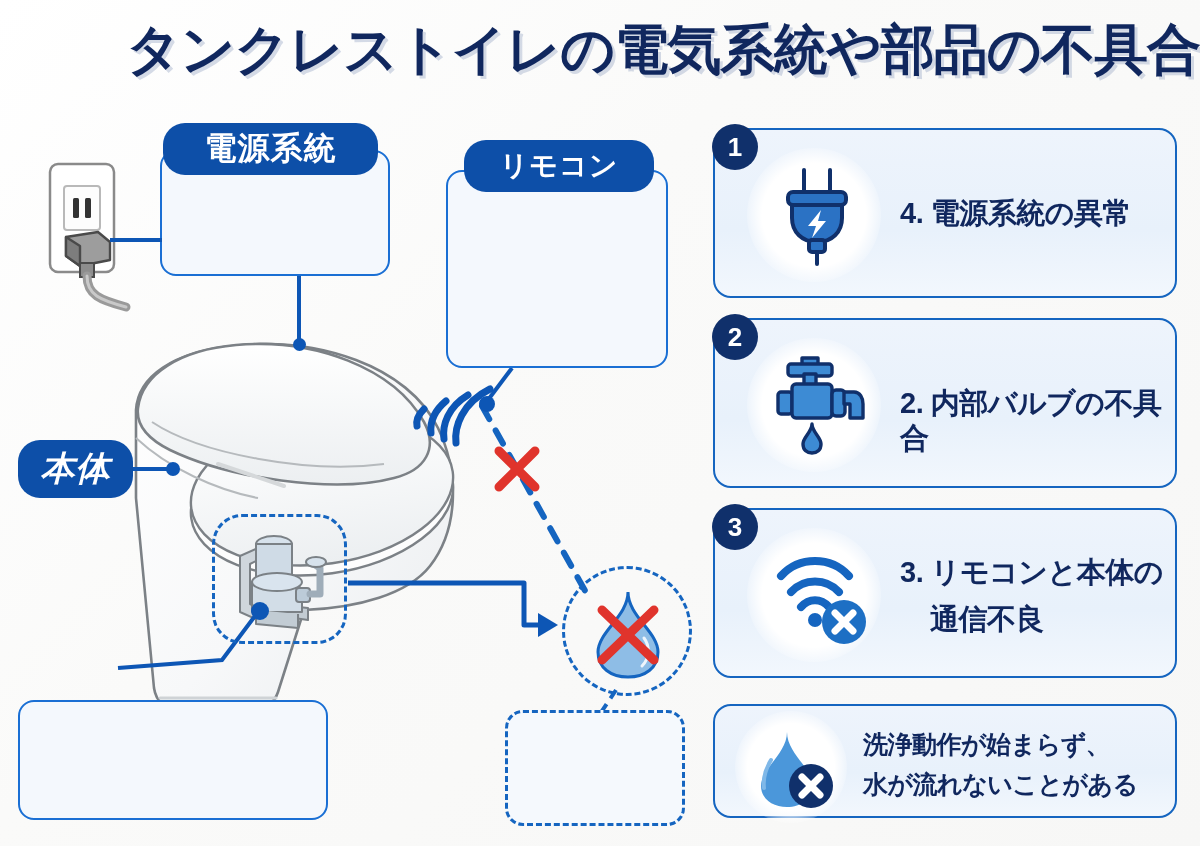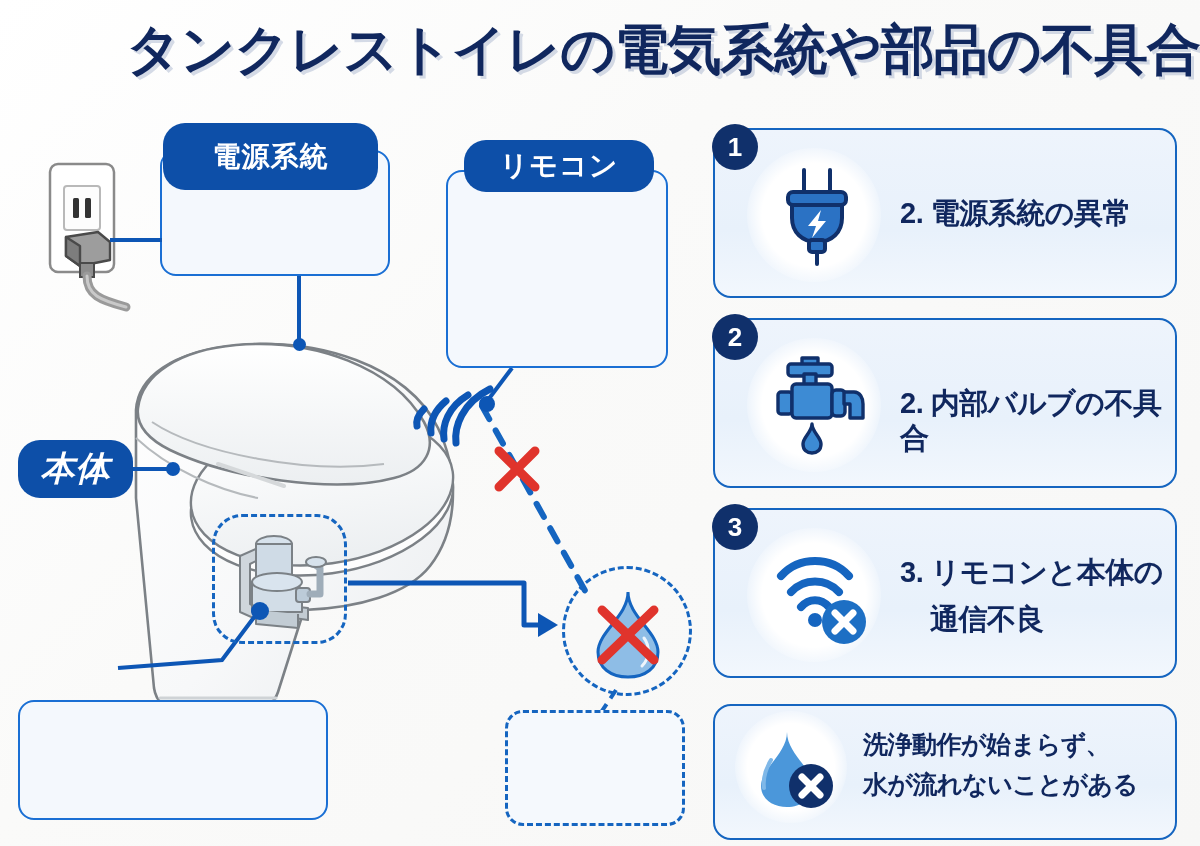--- a/index.html
+++ b/index.html
@@ -203,21 +203,21 @@
   <div class="abs" style="left:489px; top:441px;">
     <svg width="56" height="56" viewBox="0 0 56 56">
       <g stroke="#e0342c" stroke-width="9" stroke-linecap="round">
         <path d="M10 10 L46 46"></path>
           <path d="M46 10 L10 46"></path>
       </g>
     </svg>
   </div>
 
   <div class="callout" style="left:160px; top:150px; width:230px; height:126px;"></div>
-  <div class="pill" style="left:163px; top:123px; width:215px; height:67px; font-size:28px;font-family:Liberation Serif, serif;">
+  <div class="pill" style="left:163px; top:123px; width:215px; height:52px; font-size:32px;font-family:Liberation Serif, serif;">
     <span>電源系統</span>
   </div>
   <div class="abs" style="left:178px; top:192px;">
     <svg width="48" height="70" viewBox="0 0 48 70">
       <path d="M30 2 L6 38 L21 38 L13 68 L42 28 L25 28 Z" fill="#2d9cec"></path>
     </svg>
   </div>
   <div class="callout-text" style="left:243px; top:218px; font-size:25px;">電源異常</div>
 
   <div class="line" style="left:110px; top:238px; width:52px; height:4px;"></div>
@@ -321,21 +321,21 @@
           <path d="M26 4 L26 26" fill="none"></path>
           <path d="M52 4 L52 26" fill="none"></path>
           <rect x="10" y="26" width="58" height="13" rx="5" fill="#2b72c4"></rect>
           <path d="M14 39 L64 39 L64 52 C64 66, 54 76, 39 76 C24 76, 14 66, 14 52 Z" fill="#2b72c4"></path>
           <rect x="31" y="74" width="16" height="12" rx="3" fill="#2b72c4"></rect>
           <path d="M39 86 L39 98" fill="none"></path>
         </g>
         <path d="M43 44 L30 60 L38 60 L34 72 L48 55 L40 55 Z" fill="#ffffff"></path>
       </svg>
     </div>
-    <div class="rtext" style="left:185px; top:66px;">2. 電源系統の異常</div>
+    <div class="rtext" style="left:185px; top:66px;">4. 電源系統の異常</div>
   </div>
 
   <div class="rcard" style="top:318px; height:170px;">
     <div class="rbadge">2</div>
     <div class="ricon-halo" style="left:32px; top:18px; width:134px; height:134px;"></div>
     <div class="abs" style="left:55px; top:36px;">
       <svg width="100" height="100" viewBox="0 0 100 100">
         <g stroke="#10306b" stroke-width="3.4" stroke-linejoin="round">
           <rect x="32" y="2" width="16" height="12" fill="#3d8bd4"></rect>
           <rect x="18" y="8" width="44" height="12" rx="3" fill="#3d8bd4"></rect>
@@ -366,21 +366,21 @@
         <g stroke="#ffffff" stroke-width="7" stroke-linecap="round">
           <path d="M62 63 L80 81"></path>
             <path d="M80 63 L62 81"></path>
         </g>
       </svg>
     </div>
     <div class="rtext" style="left:185px; top:45px;">3. リモコンと本体の</div>
     <div class="rtext" style="left:215px; top:92px;">通信不良</div>
   </div>
 
-  <div class="rcard" style="top:704px; height:136px;">
+  <div class="rcard" style="top:704px; height:114px;">
     <div class="ricon-halo" style="left:20px; top:5px; width:112px; height:112px;"></div>
     <div class="abs" style="left:40px; top:24px;">
       <svg width="82" height="80" viewBox="0 0 82 80">
         <path d="M32 2 C32 24, 6 38, 6 56 C6 69, 18 77, 32 77 C46 77, 58 69, 58 56 C58 38, 32 24, 32 2 Z" fill="#4b97da"></path>
         <path d="M16 30 C10 40, 8 50, 9 58" fill="none" stroke="#7fb8e8" stroke-width="4" stroke-linecap="round"></path>
         <circle cx="56" cy="56" r="22" fill="#10306b"></circle>
         <g stroke="#ffffff" stroke-width="7" stroke-linecap="round">
           <path d="M47 47 L65 65"></path>
             <path d="M65 47 L47 65"></path>
         </g>

